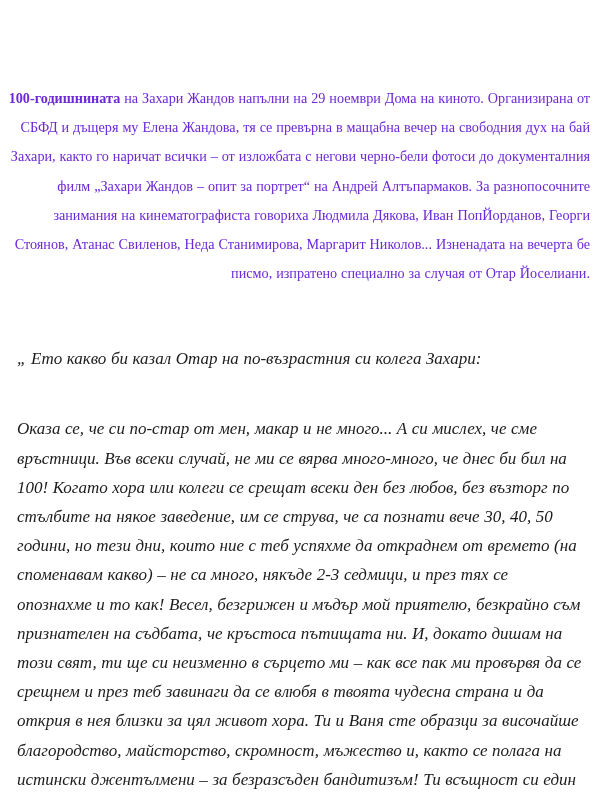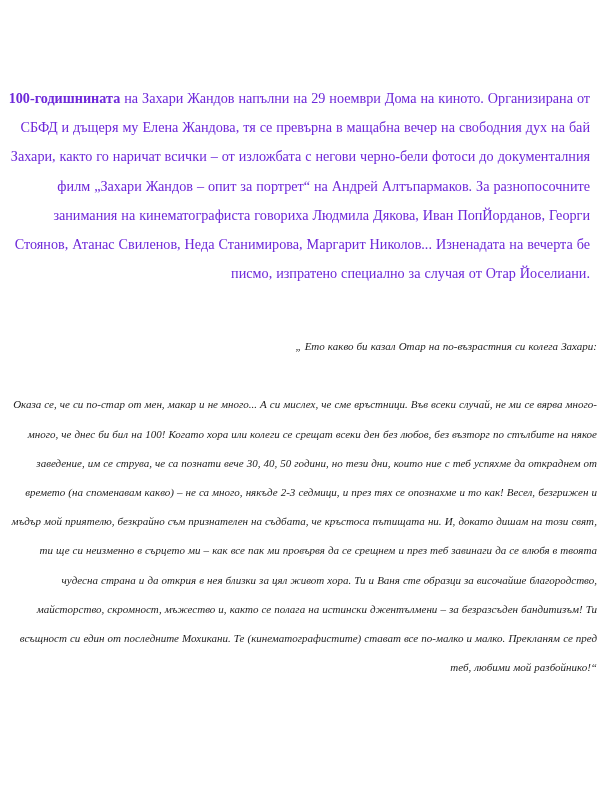--- a/index.html
+++ b/index.html
@@ -52,26 +52,26 @@
   .para .lead {
     font-weight: bold;
   }
   .italic-block {
     position: absolute;
     left: 5px;
     top: 332px;
     width: 592px;
   }
   .para-it {
-    margin: 0;
-    font-size: 11px;
+    margin: 12px;
+    font-size: 17px;
     line-height: 29.2px;
     font-style: italic;
     color: #1c1c1c;
-    text-align: right;
+    text-align: left;
     word-spacing: 0.3px;
   }
   .para-it.first {
     margin-bottom: 0;
   }
   .gap {
     height: 29.2px;
   }
 </style>
 </head>

